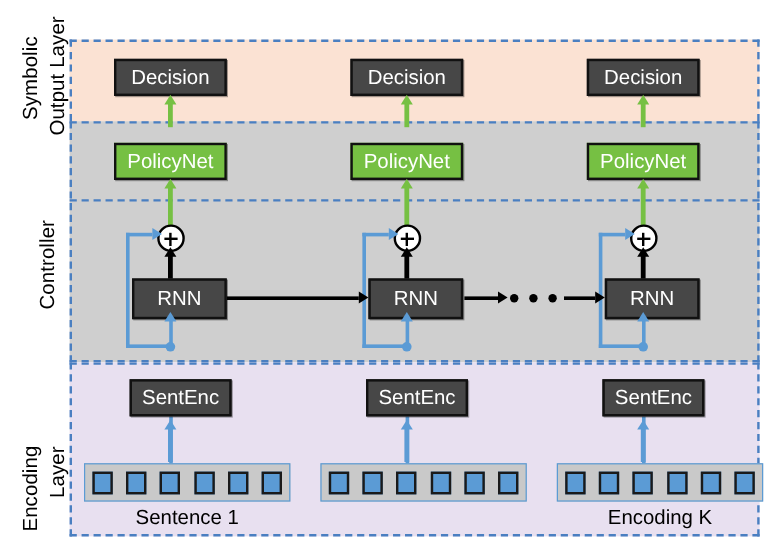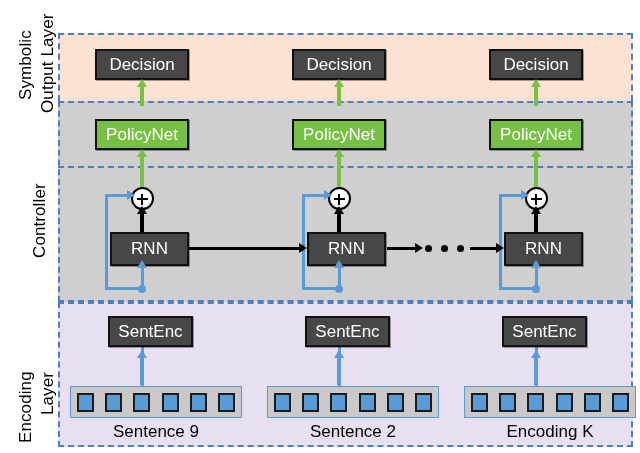--- a/index.html
+++ b/index.html
@@ -129,21 +129,21 @@
   </div>
 
   <div class="token-strip" style="left:70px;top:386px;width:172px;">
     <span class="token"></span>
     <span class="token"></span>
     <span class="token"></span>
     <span class="token"></span>
     <span class="token"></span>
     <span class="token"></span>
   </div>
-  <div class="sent-label" style="left:70px;top:422px;width:172px;">Sentence  9</div>
+  <div class="sent-label" style="left:70px;top:422px;width:172px;">Sentence  1</div>
 
   <div class="node dark" style="left:292px;top:49px;width:94px;height:31px;">Decision</div>
   <div class="arrow v-arrow" style="left:337px;top:86px;height:20px;">
     <div class="shaft" style="background:#76c043;"></div>
     <div class="head" style="border-bottom:8px solid #76c043;top:-7px;"></div>
   </div>
   <div class="node green" style="left:292px;top:119px;width:94px;height:31px;">PolicyNet</div>
   <div class="arrow v-arrow" style="left:337px;top:156px;height:32px;">
     <div class="shaft" style="background:#76c043;"></div>
     <div class="head" style="border-bottom:8px solid #76c043;top:-7px;"></div>
@@ -172,21 +172,20 @@
     <div class="head" style="border-bottom:8px solid #5b9bd5;top:-7px;"></div>
   </div>
   <div class="token-strip" style="left:267px;top:386px;width:172px;">
     <span class="token"></span>
     <span class="token"></span>
     <span class="token"></span>
     <span class="token"></span>
     <span class="token"></span>
     <span class="token"></span>
   </div>
-  <div class="sent-label" style="left:267px;top:422px;width:172px;">Sentence 2</div>
 
   <div class="node dark" style="left:489px;top:49px;width:94px;height:31px;">Decision</div>
   <div class="arrow v-arrow" style="left:534px;top:86px;height:20px;">
     <div class="shaft" style="background:#76c043;"></div>
     <div class="head" style="border-bottom:8px solid #76c043;top:-7px;"></div>
   </div>
   <div class="node green" style="left:489px;top:119px;width:94px;height:31px;">PolicyNet</div>
   <div class="arrow v-arrow" style="left:534px;top:156px;height:32px;">
     <div class="shaft" style="background:#76c043;"></div>
     <div class="head" style="border-bottom:8px solid #76c043;top:-7px;"></div>

